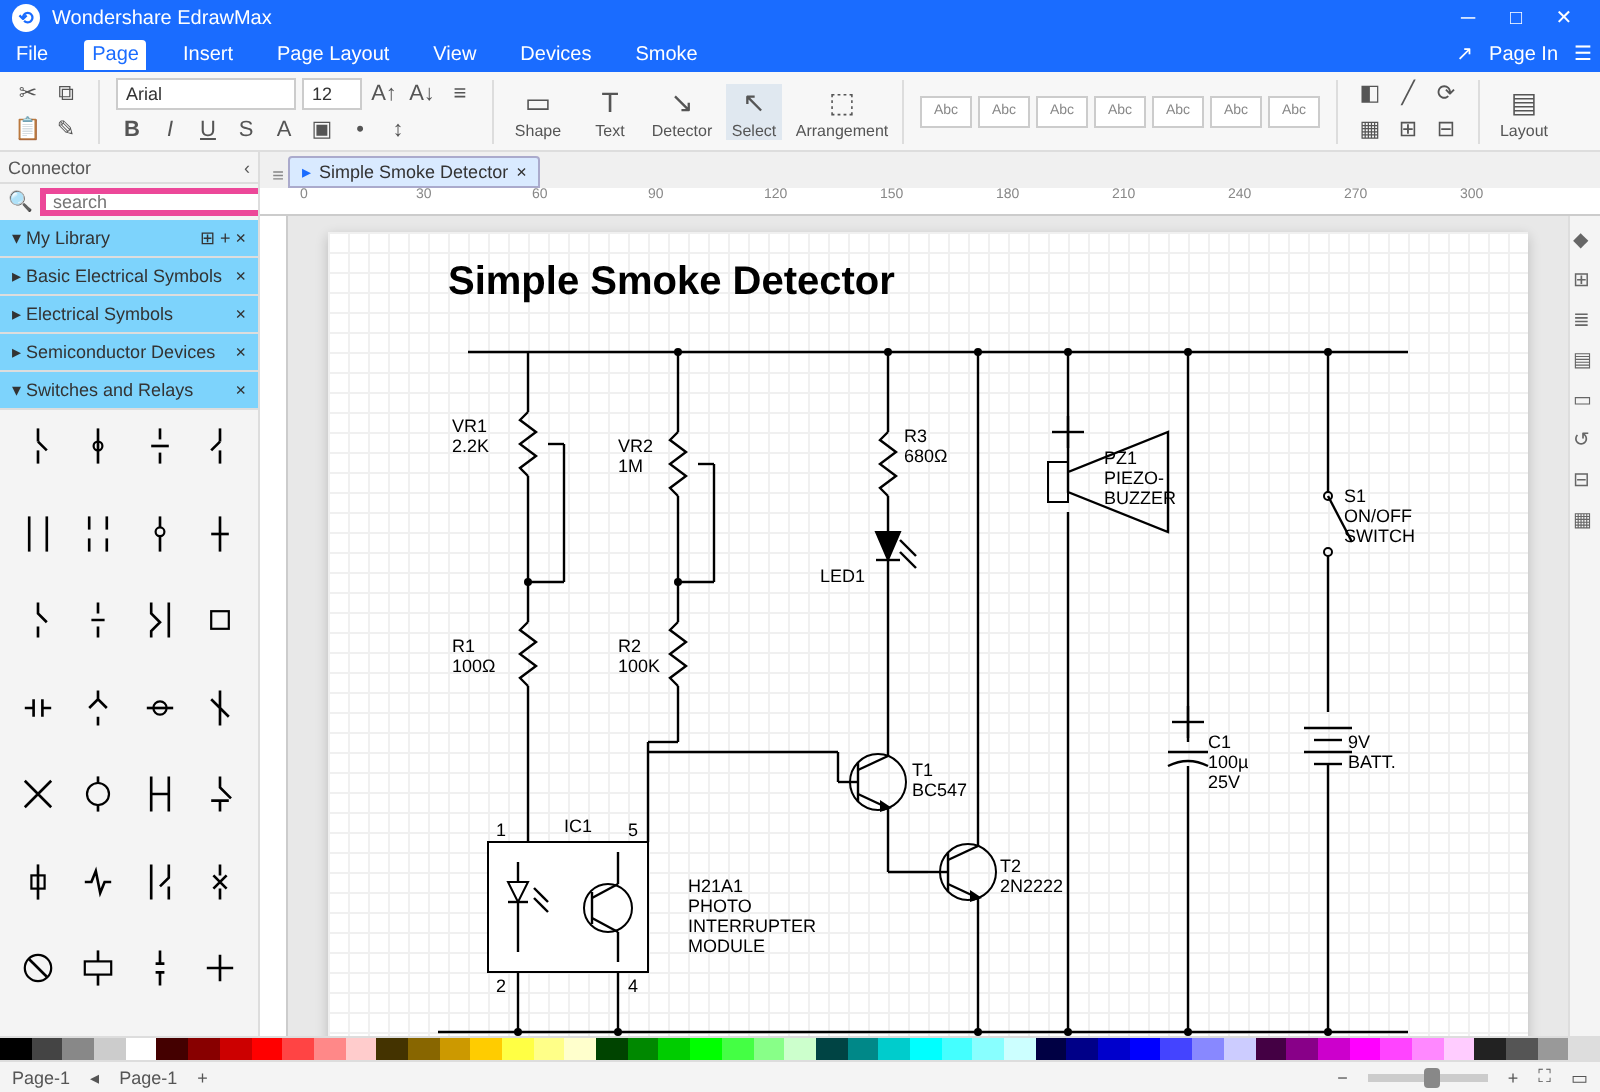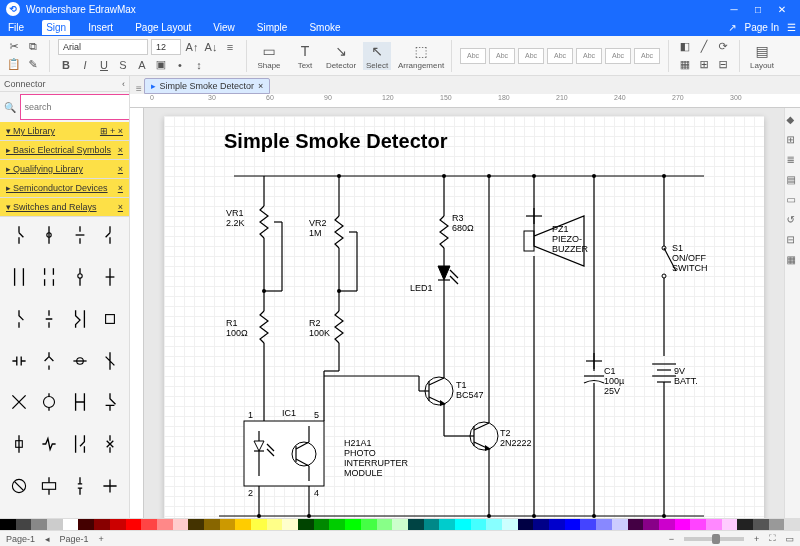--- a/index.html
+++ b/index.html
@@ -19,23 +19,23 @@
 .rsel { height:16px; border:1px solid #ccc; background:#fff; font-size:9px; padding:0 4px; display:flex; align-items:center; min-width:60px; }
 .rbig { width:28px; display:flex; flex-direction:column; align-items:center; gap:1px; cursor:pointer; }
 .rbig .ic { width:20px; height:18px; display:flex; align-items:center; justify-content:center; font-size:14px; color:#555; }
 .rbig .lb { font-size:8px; color:#555; }
 .divider { width:1px; height:32px; background:#ddd; }
 .stylebox { width:26px; height:16px; border:1px solid #ccc; background:#fff; font-size:7px; display:flex; align-items:center; justify-content:center; color:#888; }
 .main { display:flex; height:calc(546px - 18px - 18px - 40px - 12px - 16px); }
 .sidebar { width:130px; background:#f4f4f4; border-right:1px solid #ddd; display:flex; flex-direction:column; overflow:hidden; }
 .sidehead { height:16px; display:flex; align-items:center; padding:0 4px; font-size:9px; color:#555; border-bottom:1px solid #ddd; }
 .searchrow { display:flex; align-items:center; padding:2px 4px; gap:4px; }
-.searchrow input { flex:1; border:1px solid #ec4899; height:14px; font-size:9px; padding:12px 3px; }
+.searchrow input { flex:1; border:3px solid #ec4899; height:14px; font-size:9px; padding:0 3px; }
 .acc { border-bottom:1px solid #ddd; }
-.acc-head { height:18px; display:flex; align-items:center; padding:0 6px; font-size:9px; background:#fde047; cursor:pointer; justify-content:space-between;text-decoration:underline; }
+.acc-head { height:18px; display:flex; align-items:center; padding:0 6px; font-size:9px; background:#7dd3fc; cursor:pointer; justify-content:space-between; }
 .acc-body { padding:4px; font-size:8px; color:#999; }
 .hint { border:1px dashed #ccc; padding:4px; text-align:center; }
 .symgrid { display:grid; grid-template-columns:repeat(4,1fr); gap:4px; padding:6px; overflow:auto; flex:1; }
 .symcell { height:24px; display:flex; align-items:center; justify-content:center; }
 .symcell svg { width:22px; height:22px; }
 .workspace { flex:1; display:flex; flex-direction:column; background:#eee; }
 .tabbar { height:18px; background:#f0f0f0; display:flex; align-items:flex-end; padding:0 4px; }
 .doctab { height:16px; background:#d9eaff; border:1px solid #aac; padding:0 6px; font-size:9px; display:flex; align-items:center; gap:4px; border-radius:2px 2px 0 0; }
 .ruler-h { height:14px; background:#fff; border-bottom:1px solid #ccc; position:relative; overflow:hidden; }
 .ruler-h .tick { position:absolute; top:0; font-size:7px; color:#888; }
@@ -60,25 +60,25 @@
   <div class="logo">⟲</div>
   <span>Wondershare EdrawMax</span>
   <div class="spacer"></div>
   <div class="winbtn">─</div>
   <div class="winbtn">□</div>
   <div class="winbtn">✕</div>
 </div>
 
 <div class="menubar">
   <span class="mitem">File</span>
-  <span class="mitem active">Sign</span>
+  <span class="mitem active">Page</span>
   <span class="mitem">Insert</span>
   <span class="mitem">Page Layout</span>
   <span class="mitem">View</span>
-  <span class="mitem">Simple</span>
+  <span class="mitem">Devices</span>
   <span class="mitem">Smoke</span>
   <div class="right">
     <span>↗</span>
     <span>Page In</span>
     <span>☰</span>
   </div>
 </div>
 
 <div class="ribbon">
   <div class="rgroup">
@@ -192,21 +192,21 @@
         </div>
     </div>
     <div class="acc">
         <div class="acc-head">
           <span>▸ <span>Basic Electrical Symbols</span></span>
           <span>×</span>
         </div>
       </div>
     <div class="acc">
         <div class="acc-head">
-          <span>▸ <span>Qualifying Library</span></span>
+          <span>▸ <span>Electrical Symbols</span></span>
           <span>×</span>
         </div>
       </div>
     <div class="acc">
         <div class="acc-head">
           <span>▸ <span>Semiconductor Devices</span></span>
           <span>×</span>
         </div>
       </div>
     <div class="acc">

